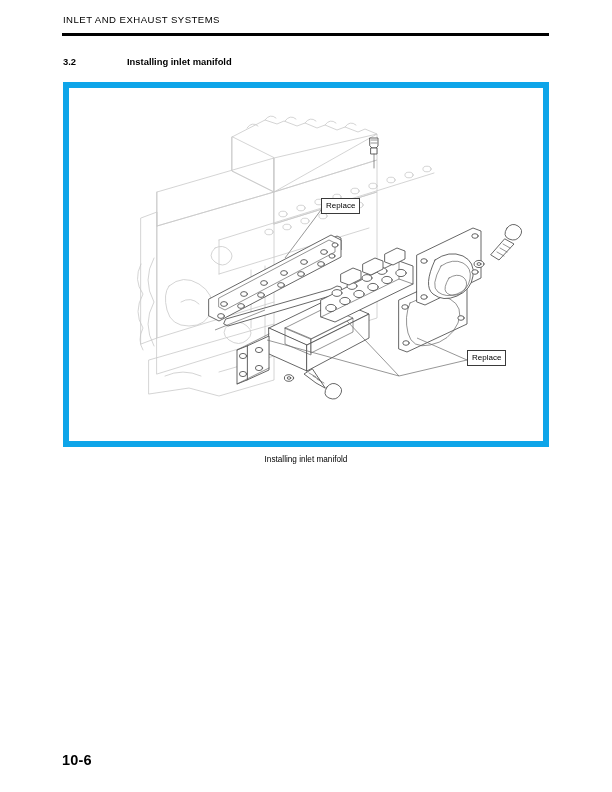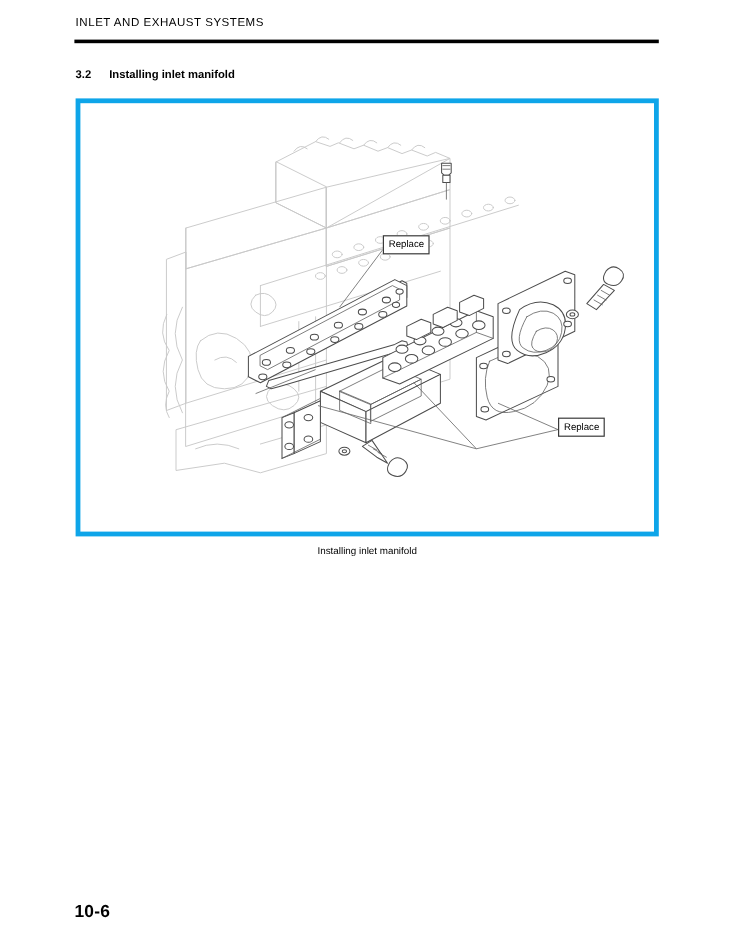--- a/index.html
+++ b/index.html
@@ -45,34 +45,35 @@
   
   .section-heading {
     position: absolute;
     left: 63px;
     top: 56px;
     font-size: 9.4px;
     font-weight: bold;
     white-space: nowrap;
     display: flex;
     align-items: baseline;
+    gap: 36px;
   }
   .section-number {
     display: inline-block;
     width: 28px;
   }
 
   
   .figure-frame {
     position: absolute;
     left: 63px;
     top: 82px;
     width: 486px;
     height: 365px;
-    border: 4px solid #0ea5e9;
+    border: 6px solid #0ea5e9;
     box-sizing: border-box;
     background: #fff;
     overflow: hidden;
   }
   .figure-svg {
     position: absolute;
     left: 0;
     top: 0;
     width: 484px;
     height: 363px;

